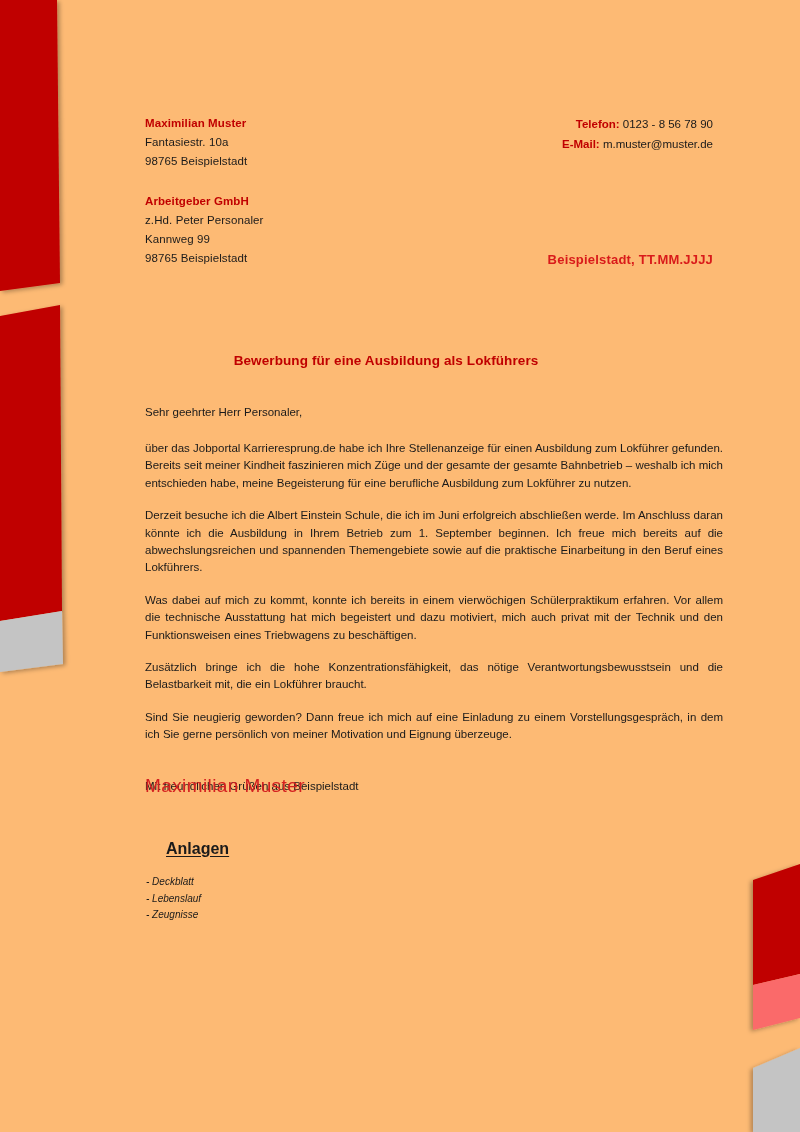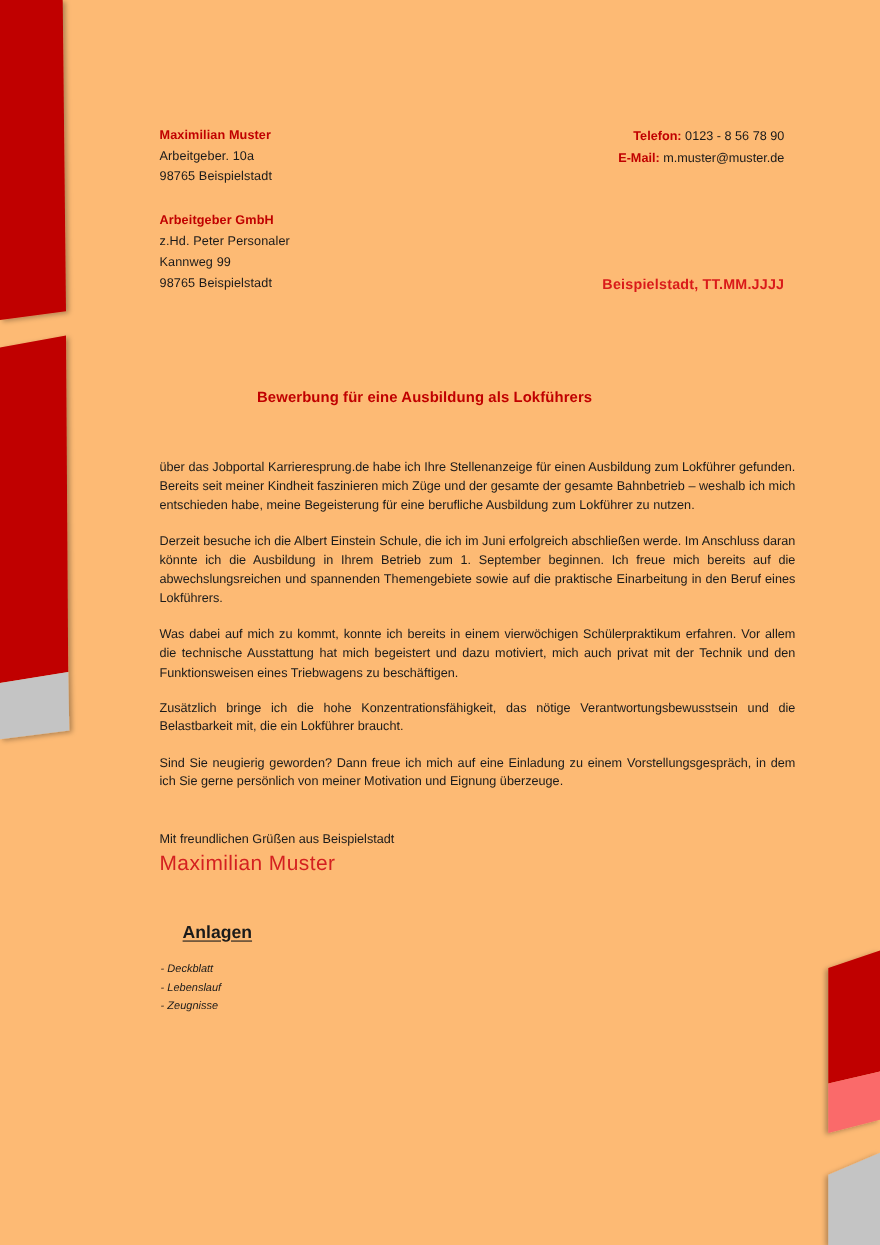--- a/index.html
+++ b/index.html
@@ -212,21 +212,21 @@
       <g filter="url(#shadowG)">
         <polygon points="18,32 65,12 65,96 18,96" fill="#C4C4C4"></polygon>
       </g>
     </svg>
   </div>
 
   <div class="content">
 
     <div class="sender-block">
       <div class="line bold-red">Maximilian Muster</div>
-      <div class="line">Arbeitgeber. 10a</div>
+      <div class="line">Fantasiestr. 10a</div>
       <div class="line">98765 Beispielstadt</div>
     </div>
 
     <div class="contact-block">
       <div class="contact-row">
         <span class="label-red">Telefon:</span>
         <span>0123 - 8 56 78 90</span>
       </div>
       <div class="contact-row">
         <span class="label-red">E-Mail:</span>
@@ -243,20 +243,21 @@
 
     <div class="date-block">
       <span class="date-text">Beispielstadt, TT.MM.JJJJ</span>
     </div>
 
     <div class="subject">
       <span class="subject-inner">Bewerbung für eine Ausbildung als Lokführers</span>
     </div>
 
     <div class="body">
+      <div class="salutation">Sehr geehrter Herr Personaler,</div>
       <div class="para">über das Jobportal Karrieresprung.de habe ich Ihre Stellenanzeige für einen Ausbildung zum Lokführer gefunden. Bereits seit meiner Kindheit  faszinieren mich Züge und der gesamte der gesamte Bahnbetrieb – weshalb ich mich entschieden habe, meine Begeisterung für eine berufliche Ausbildung zum Lokführer zu nutzen.</div>
       <div class="para">Derzeit besuche ich die Albert Einstein Schule, die ich im Juni erfolgreich abschließen werde. Im Anschluss daran könnte ich die Ausbildung in Ihrem Betrieb zum 1. September beginnen. Ich freue mich bereits auf die abwechslungsreichen und spannenden Themengebiete sowie auf die praktische Einarbeitung in den Beruf eines Lokführers.</div>
       <div class="para">Was dabei auf mich zu kommt, konnte ich bereits in einem vierwöchigen Schülerpraktikum erfahren. Vor allem die technische Ausstattung hat mich begeistert und dazu motiviert, mich auch privat mit der Technik und den Funktionsweisen eines Triebwagens zu beschäftigen.</div>
       <div class="para">Zusätzlich bringe ich die hohe Konzentrationsfähigkeit, das nötige Verantwortungsbewusstsein und die Belastbarkeit mit, die ein Lokführer braucht.</div>
       <div class="para">Sind Sie neugierig geworden? Dann freue ich mich auf eine Einladung zu einem Vorstellungsgespräch, in dem ich Sie gerne persönlich von meiner Motivation und Eignung überzeuge.</div>
       <div class="closing">Mit freundlichen Grüßen aus Beispielstadt</div>
     </div>
 
     <div class="signature">Maximilian  Muster</div>
 

